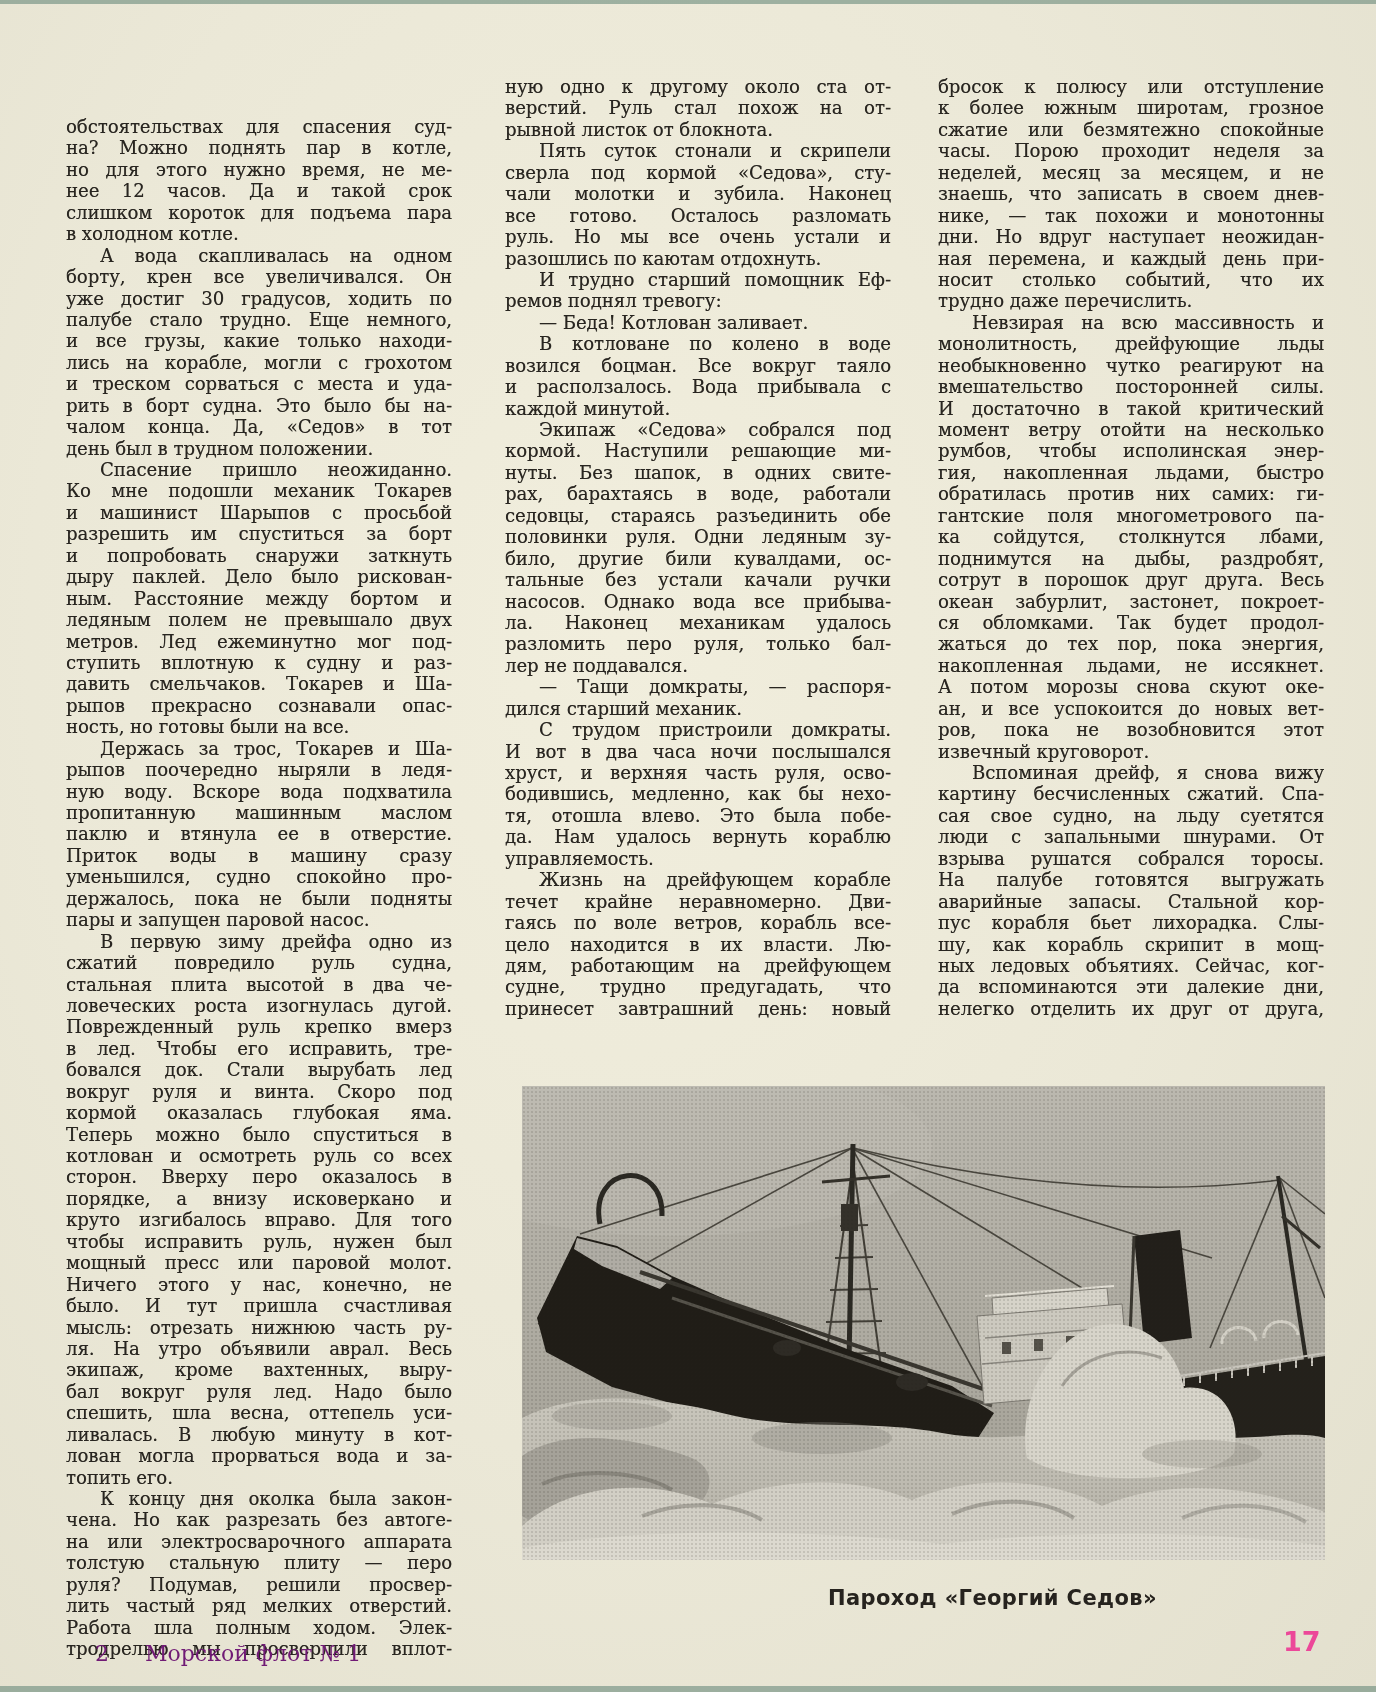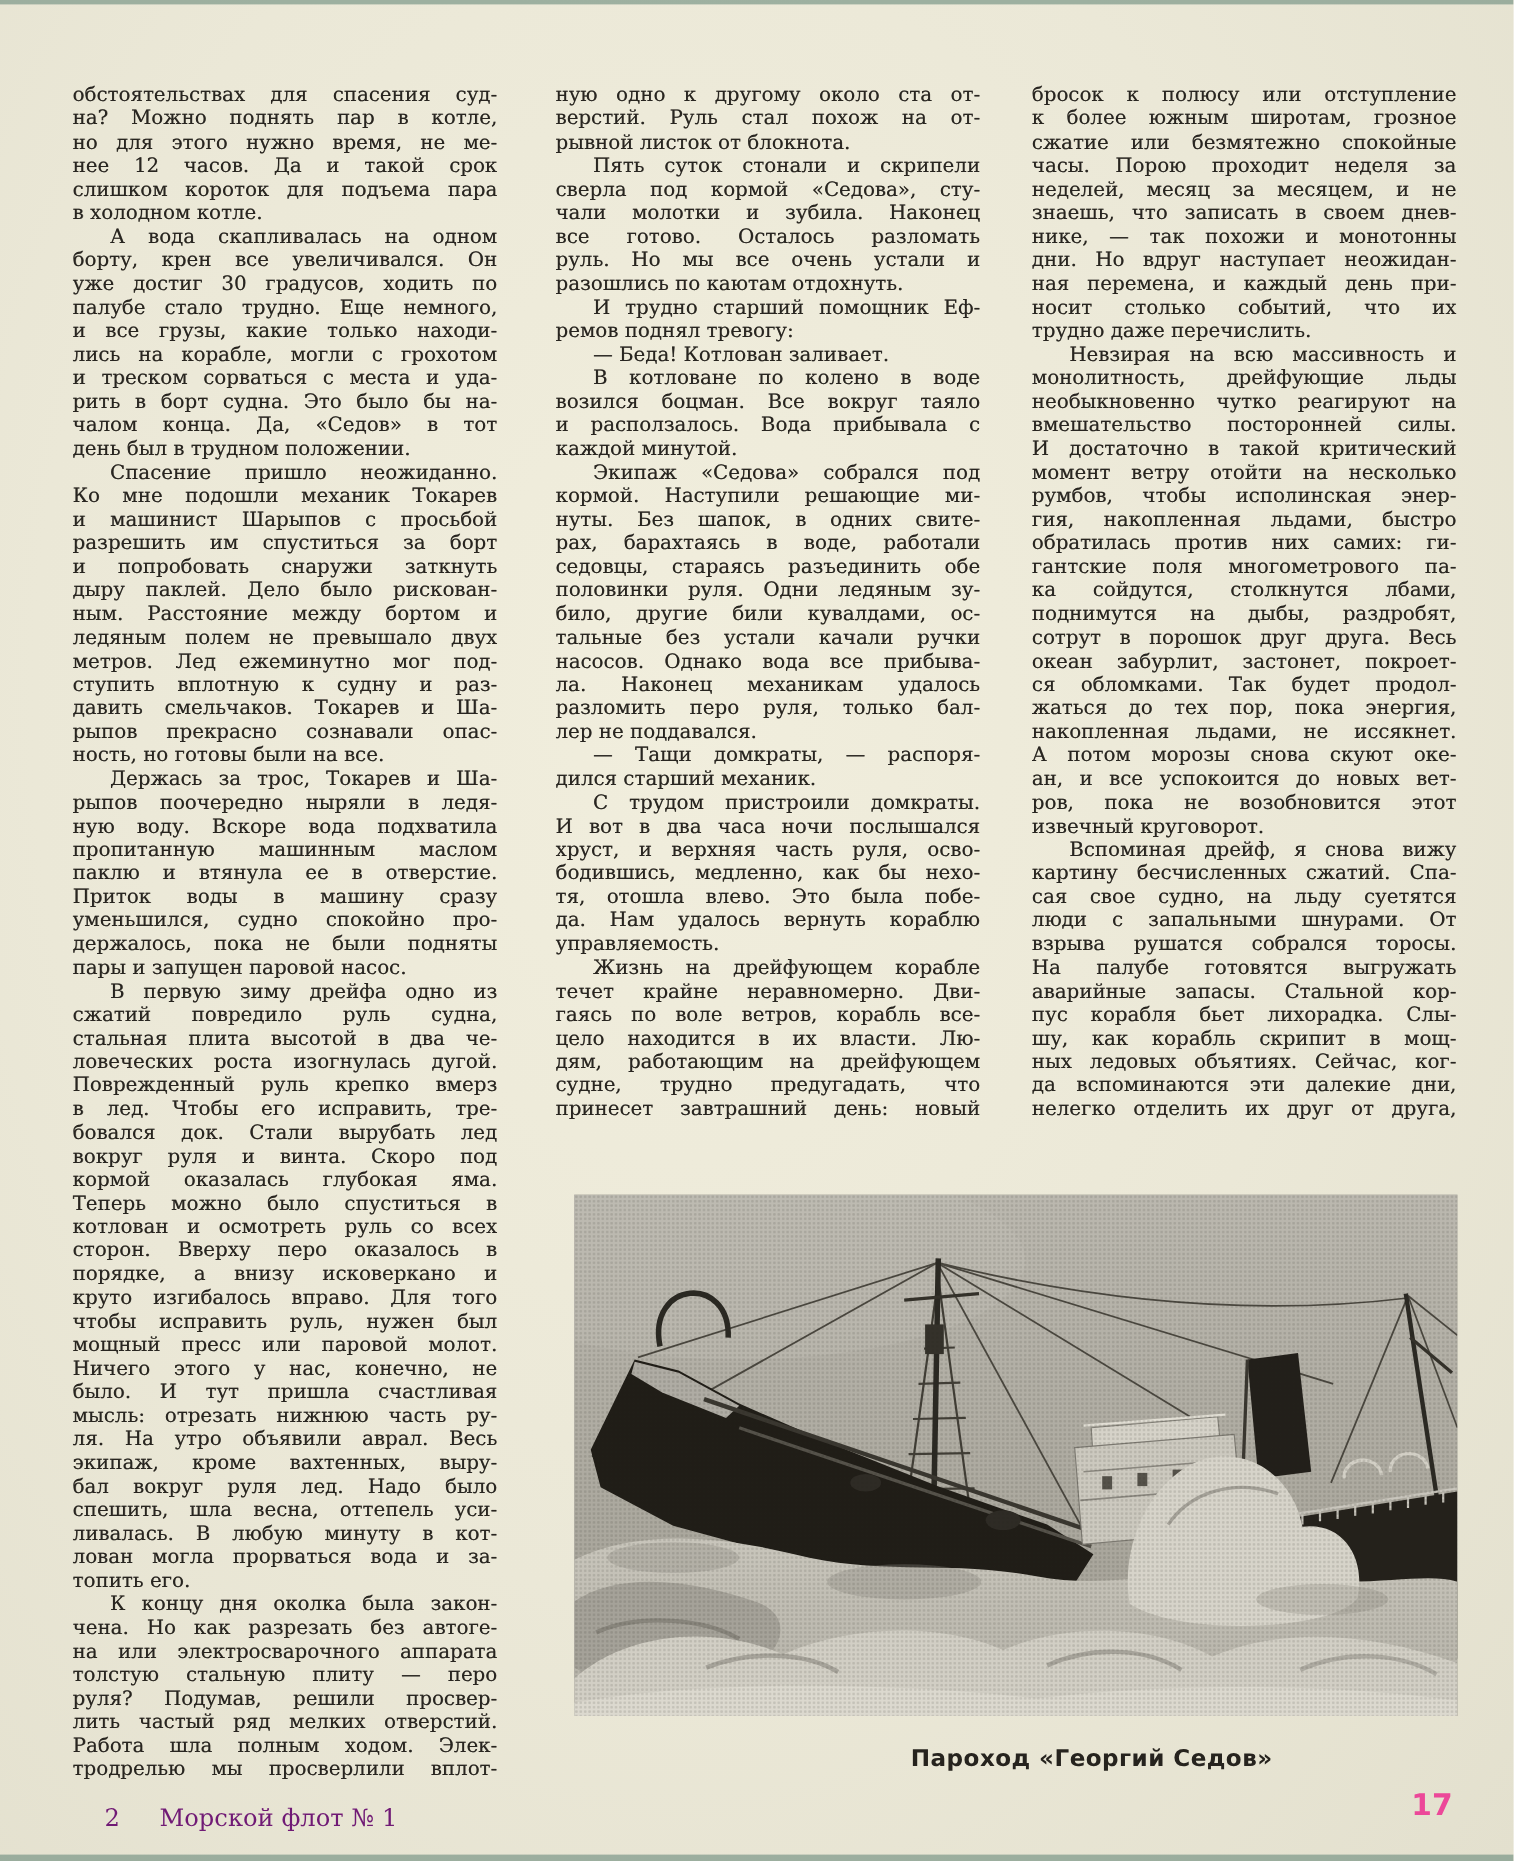--- a/index.html
+++ b/index.html
@@ -9,21 +9,21 @@
     font-family:"DejaVu Serif", serif;
   }
   .edge-strip{position:absolute;left:0;width:1376px;background:#5d8273;opacity:.55;}
   .edge-top{top:0;height:4px;}
   .edge-bottom{bottom:0;height:6px;}
   .col{
     position:absolute;top:76px;width:386px;
     font-size:18px;line-height:21.45px;color:#282520;
     text-shadow:0.25px 0 0 rgba(32,29,24,.55);
   }
-  #col1{left:66px;}
+  #col1{left:66px;margin-top:40px;}
   #col2{left:505px;}
   #col3{left:938px;}
   .line{
     height:21.45px;white-space:nowrap;overflow:hidden;
     text-align:justify;text-align-last:justify;
   }
   .line.end{text-align-last:left;}
   .line.indent{text-indent:34px;}
   .photo{
     position:absolute;left:522px;top:1086px;width:803px;height:474px;

